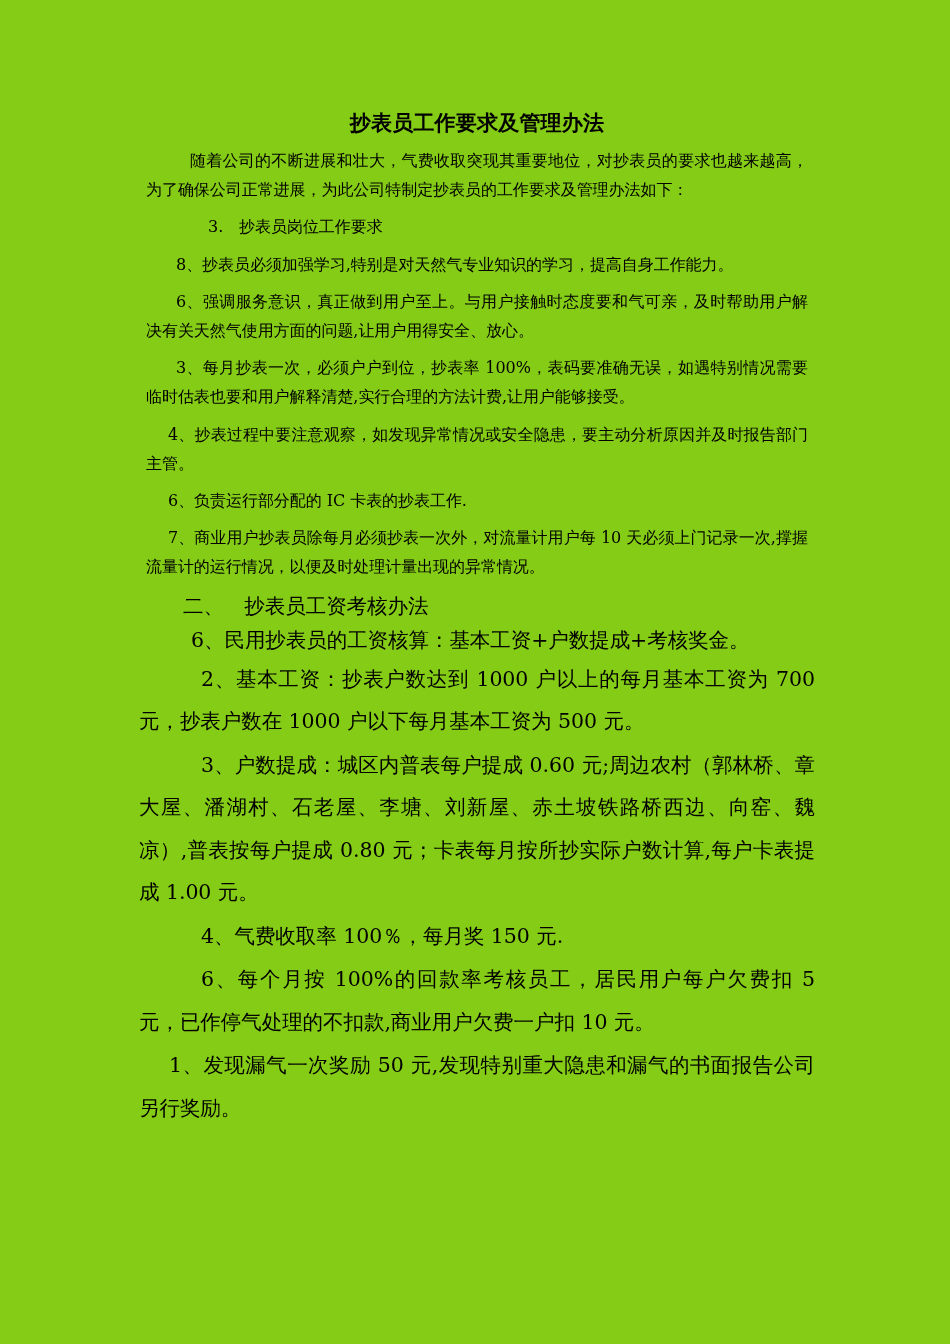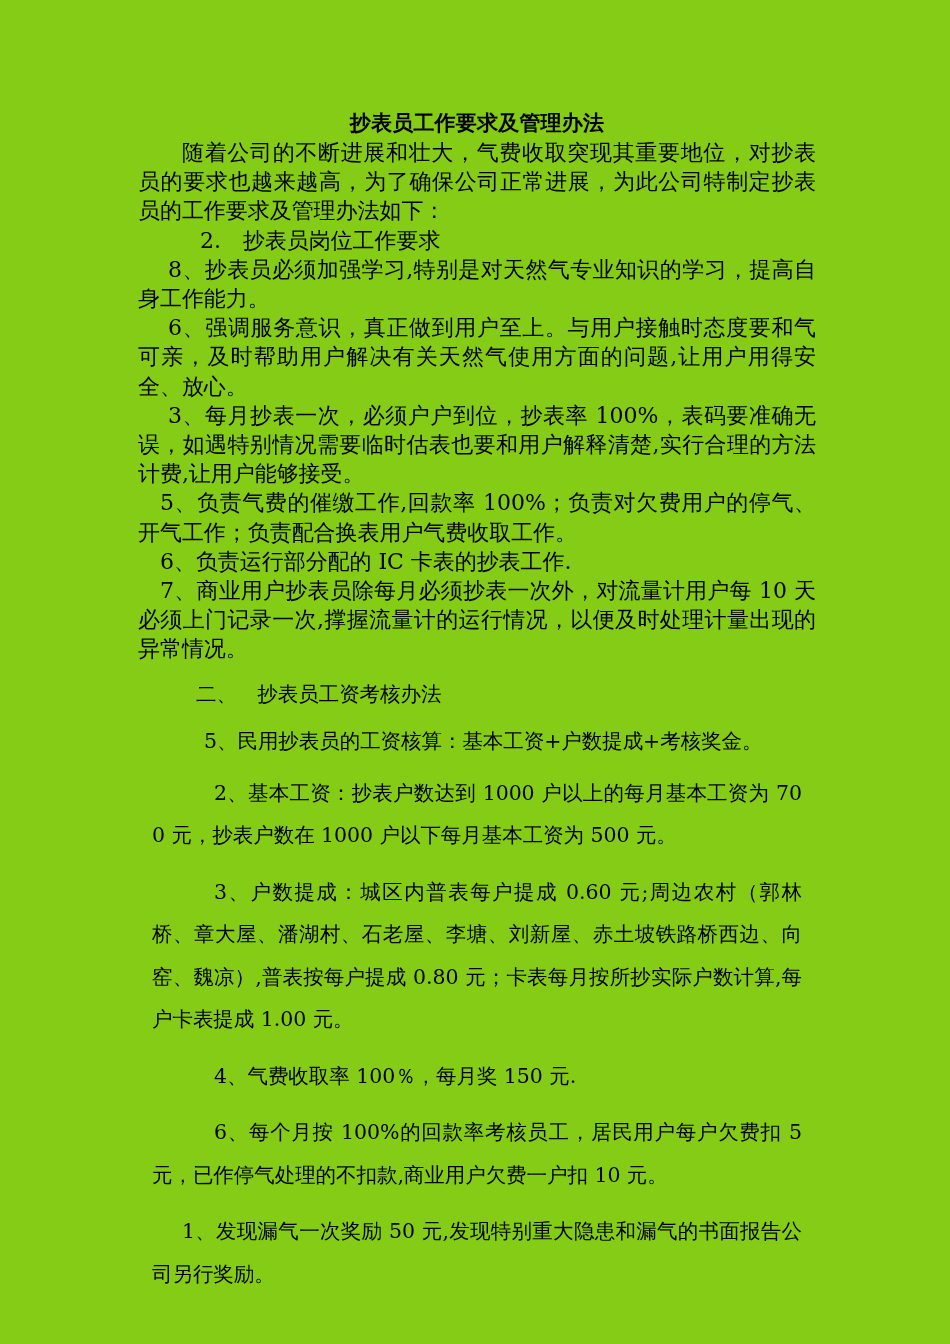--- a/index.html
+++ b/index.html
@@ -32,31 +32,31 @@
     font-size: 21px;
     font-weight: bold;
     text-align: center;
     line-height: 30px;
     letter-spacing: 0.2px;
     margin: 0 0 0 0;
     font-family: "DejaVu Serif", "Liberation Serif", serif;
   }
   
   .blk-tight p {
-    margin: 0;
-    font-size: 22px;
+    margin: 8px;
+    font-size: 16px;
     line-height: 29.2px;
     text-align: justify;
     text-justify: inter-ideograph;
     letter-spacing: -0.05px;
     word-break: break-all;
   }
   
   .blk-loose p {
-    margin: 14px;
+    margin: 1px;
     font-size: 20.5px;
     line-height: 42.5px;
     text-align: justify;
     text-justify: inter-ideograph;
     letter-spacing: -0.05px;
     word-break: break-all;
   }
   .blk-loose p.lead-tight {
     line-height: 33px;
   }
@@ -71,42 +71,42 @@
 
 <div class="page">
   <div class="doc-body">
 
     <h1 class="doc-title">抄表员工作要求及管理办法</h1>
 
     <div class="blk-tight">
 
       <p class="ind-2">随着公司的不断进展和壮大，气费收取突现其重要地位，对抄表员的要求也越来越高，为了确保公司正常进展，为此公司特制定抄表员的工作要求及管理办法如下：</p>
 
-      <p class="ind-3">2.　抄表员岗位工作要求</p>
+      <p class="ind-3">3.　抄表员岗位工作要求</p>
 
       <p class="ind-1h">8、抄表员必须加强学习,特别是对天然气专业知识的学习，提高自身工作能力。</p>
 
       <p class="ind-1h">6、强调服务意识，真正做到用户至上。与用户接触时态度要和气可亲，及时帮助用户解决有关天然气使用方面的问题,让用户用得安全、放心。</p>
 
       <p class="ind-1h">3、每月抄表一次，必须户户到位，抄表率 100%，表码要准确无误，如遇特别情况需要临时估表也要和用户解释清楚,实行合理的方法计费,让用户能够接受。</p>
 
+      <p class="ind-1">4、抄表过程中要注意观察，如发现异常情况或安全隐患，要主动分析原因并及时报告部门主管。</p>
 
-      <p class="ind-1">5、负责气费的催缴工作,回款率 100%；负责对欠费用户的停气、开气工作；负责配合换表用户气费收取工作。</p>
 
       <p class="ind-1">6、负责运行部分配的 IC 卡表的抄表工作.</p>
 
       <p class="ind-1">7、商业用户抄表员除每月必须抄表一次外，对流量计用户每 10 天必须上门记录一次,撑握流量计的运行情况，以便及时处理计量出现的异常情况。</p>
 
     </div>
 
     <div class="blk-loose">
 
       <p class="lead-tight ind-2">二、　抄表员工资考核办法</p>
 
-      <p class="lead-tight ind-25">5、民用抄表员的工资核算：基本工资+户数提成+考核奖金。</p>
+      <p class="lead-tight ind-25">6、民用抄表员的工资核算：基本工资+户数提成+考核奖金。</p>
 
       <p class="ind-3">2、基本工资：抄表户数达到 1000 户以上的每月基本工资为 700 元，抄表户数在 1000 户以下每月基本工资为 500 元。</p>
 
       <p class="ind-3">3、户数提成：城区内普表每户提成 0.60 元;周边农村（郭林桥、章大屋、潘湖村、石老屋、李塘、刘新屋、赤土坡铁路桥西边、向窑、魏凉）,普表按每户提成 0.80 元；卡表每月按所抄实际户数计算,每户卡表提成 1.00 元。</p>
 
       <p class="ind-3">4、气费收取率 100％，每月奖 150 元.</p>
 
 
       <p class="ind-3">6、每个月按 100%的回款率考核员工，居民用户每户欠费扣 5 元，已作停气处理的不扣款,商业用户欠费一户扣 10 元。</p>
 

